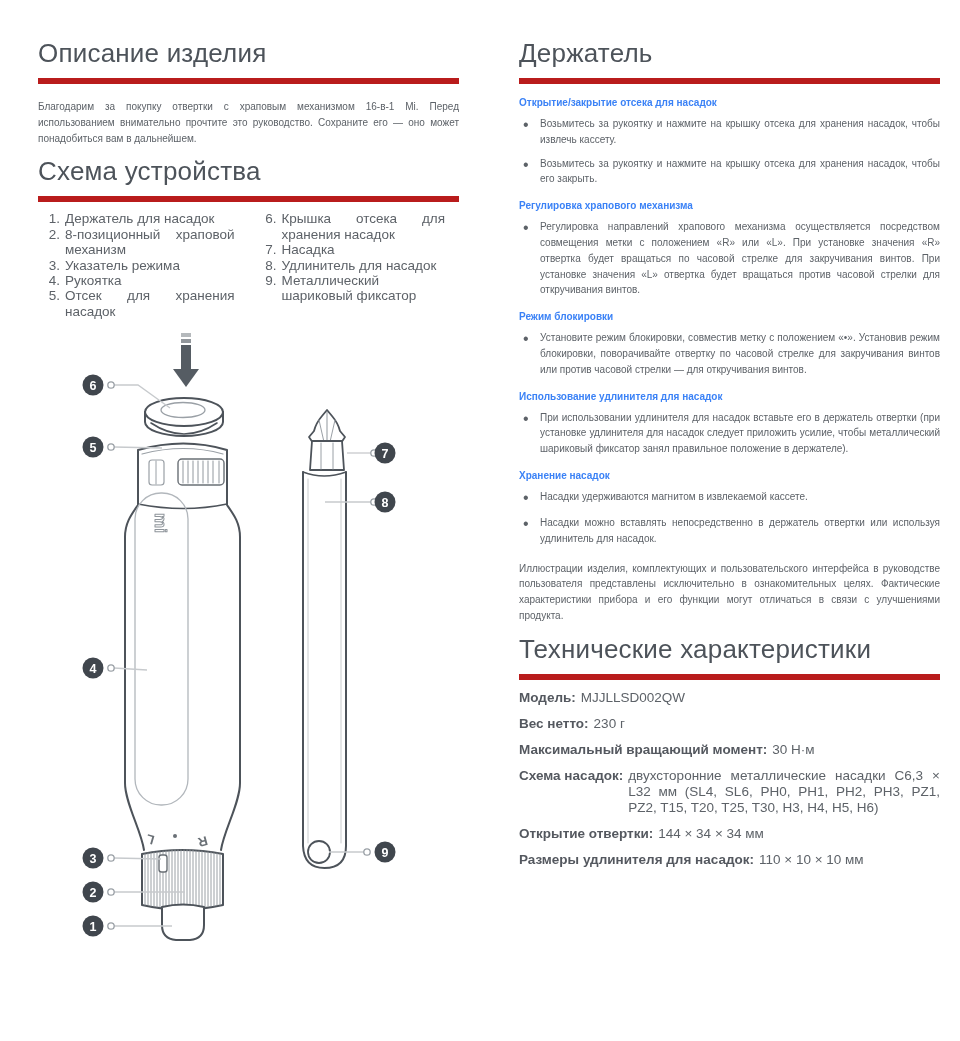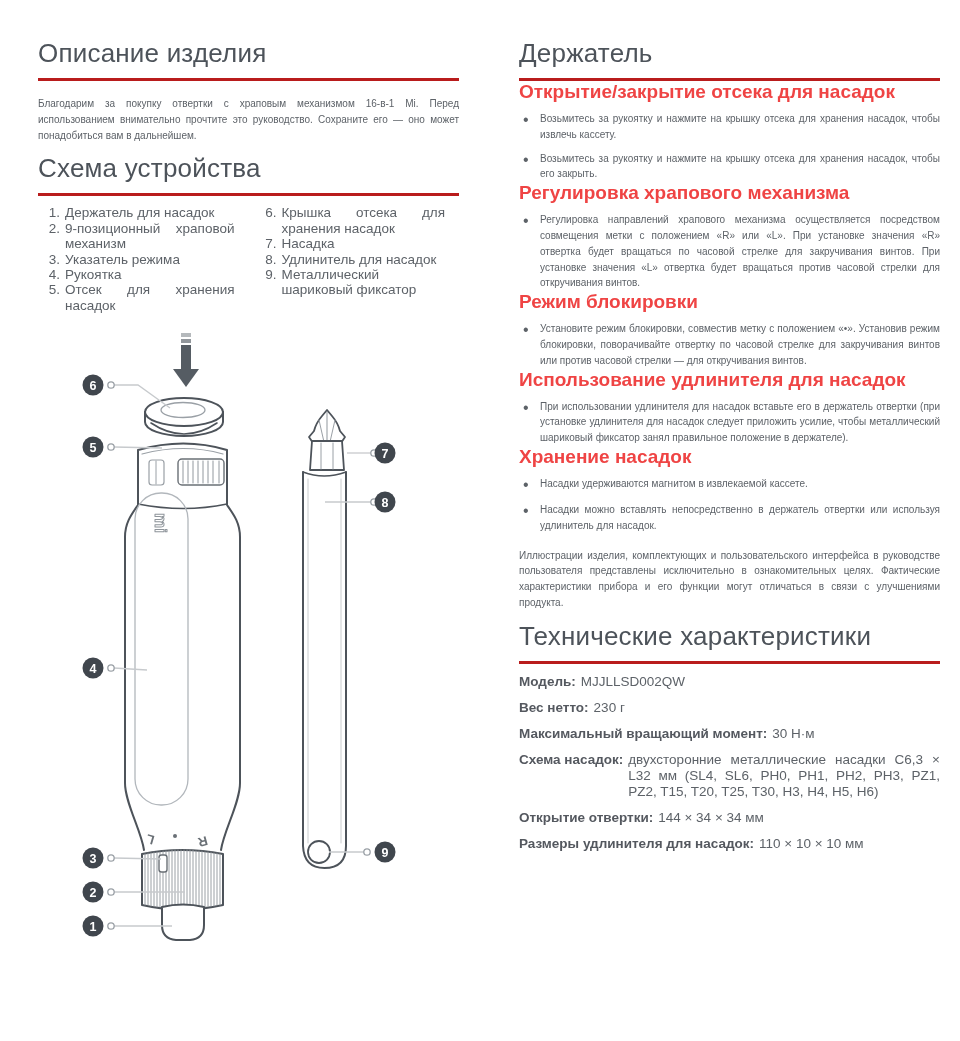--- a/index.html
+++ b/index.html
@@ -3,35 +3,35 @@
 <meta charset="utf-8">
 <style>
   html,body{margin:0;padding:0;background:#ffffff;}
   body{width:960px;height:1041px;overflow:hidden;
        font-family:"Liberation Sans","DejaVu Sans",sans-serif;color:#5d6268;}
   .page{position:relative;width:960px;height:1041px;background:#ffffff;}
   .col{position:absolute;top:38px;width:421px;}
   .col-left{left:38px;height:980px;}
   .col-right{left:519px;}
   h1.doc-heading{margin:0;font-size:26px;font-weight:400;color:#4d535a;
-       letter-spacing:.2px;padding-bottom:9px;border-bottom:3px solid #b91c1c;}
+       letter-spacing:.2px;padding-bottom:9px;border-bottom:6px solid #b91c1c;}
   .body-text{font-size:10px;line-height:15.8px;text-align:justify;color:#5d6268;}
   .intro{margin-top:15px;}
   .h-gap{margin-top:22px;}
   
   .parts{display:flex;margin-top:9px;}
   .parts .pcol{width:50%;}
   .parts .pcol2{padding-left:6px;box-sizing:border-box;}
   .pitem{display:flex;font-size:13.5px;line-height:15.4px;color:#5d6268;}
   .pitem .num{width:22px;text-align:right;margin-right:5px;flex:none;}
   .pitem .plabel{flex:1;text-align:justify;padding-right:14px;}
   
   .diagram{position:absolute;left:0;top:295px;}
   
-  .sec-title{font-size:19px;font-weight:700;color:#ef4444;}
+  .sec-title{font-size:10px;font-weight:700;color:#3b82f6;margin-top:13px;}
   .bullet{display:flex;margin-top:8px;}
   .bullet .dot{width:10px;margin-left:4px;margin-right:7px;flex:none;color:#5d6268;}
   .bullet .btext{flex:1;}
   .disclaimer{margin-top:14px;}
   .specs-heading{margin-top:26px;}
   .spec{margin-top:10px;font-size:13.5px;line-height:16px;}
   .spec-label{font-weight:700;color:#54585f;margin-right:5px;}
   .spec.hang{display:flex;}
   .spec.hang .spec-label{flex:none;white-space:nowrap;}
   .spec.hang .spec-value{flex:1;text-align:justify;}
@@ -47,21 +47,21 @@
     <h1 class="doc-heading h-gap">Схема устройства</h1>
 
     <div class="parts">
       <div class="pcol">
         <div class="pitem">
             <span class="num">1.</span>
             <span class="plabel">Держатель для насадок</span>
           </div>
         <div class="pitem">
             <span class="num">2.</span>
-            <span class="plabel">9-позиционный храповой механизм</span>
+            <span class="plabel">8-позиционный храповой механизм</span>
           </div>
         <div class="pitem">
             <span class="num">3.</span>
             <span class="plabel">Указатель режима</span>
           </div>
         <div class="pitem">
             <span class="num">4.</span>
             <span class="plabel">Рукоятка</span>
           </div>
         <div class="pitem">

